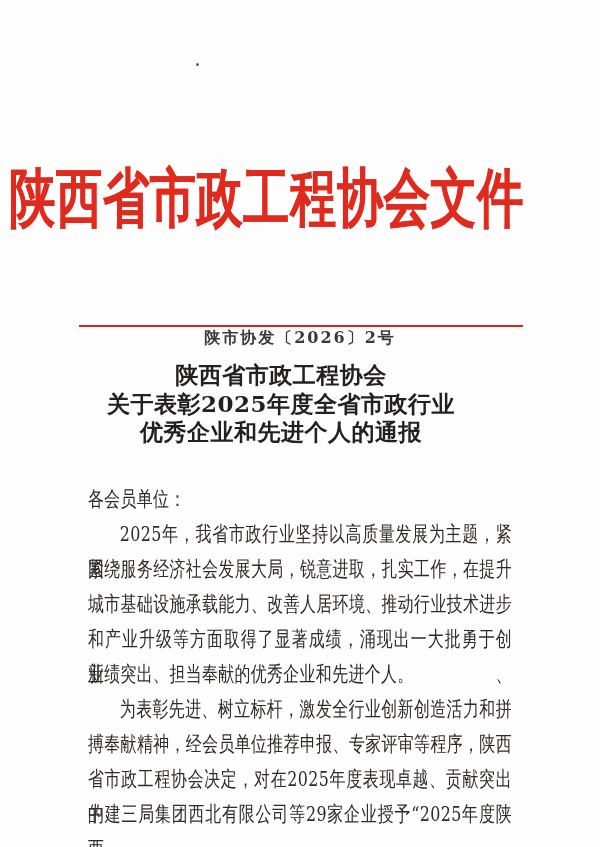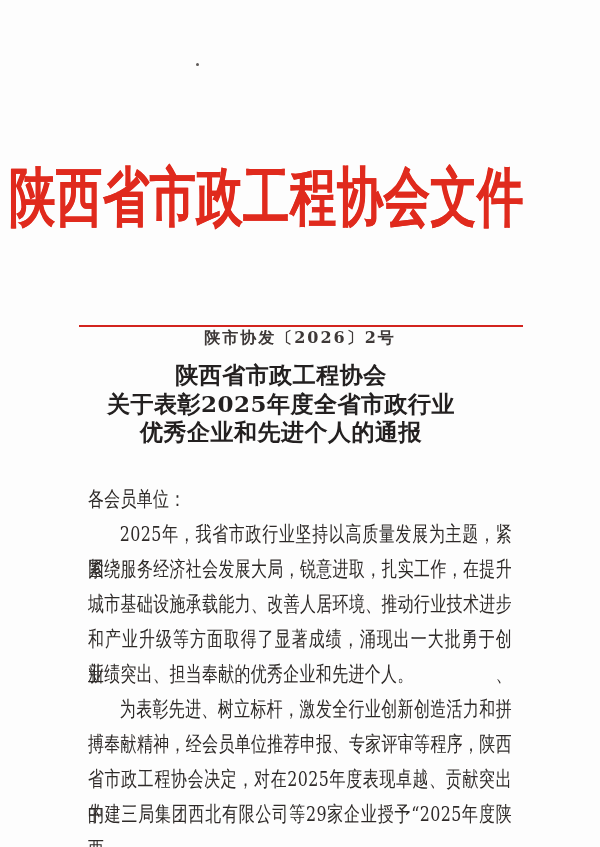--- a/index.html
+++ b/index.html
@@ -26,21 +26,21 @@
     background: #5f5a58;
   }
   .header-title-wrap {
     position: absolute;
     top: 155px;
     left: 0;
     width: 532px;
     height: 86px;
     display: flex;
     justify-content: center;
-    align-items: flex-end;
+    align-items: center;
   }
   .header-title {
     font-size: 64px;
     font-weight: bold;
     color: #e02a1d;
     white-space: nowrap;
     letter-spacing: 1px;
     transform: scaleX(0.72);
     transform-origin: 50% 50%;
     text-shadow: 0.6px 0 0 #e02a1d;

